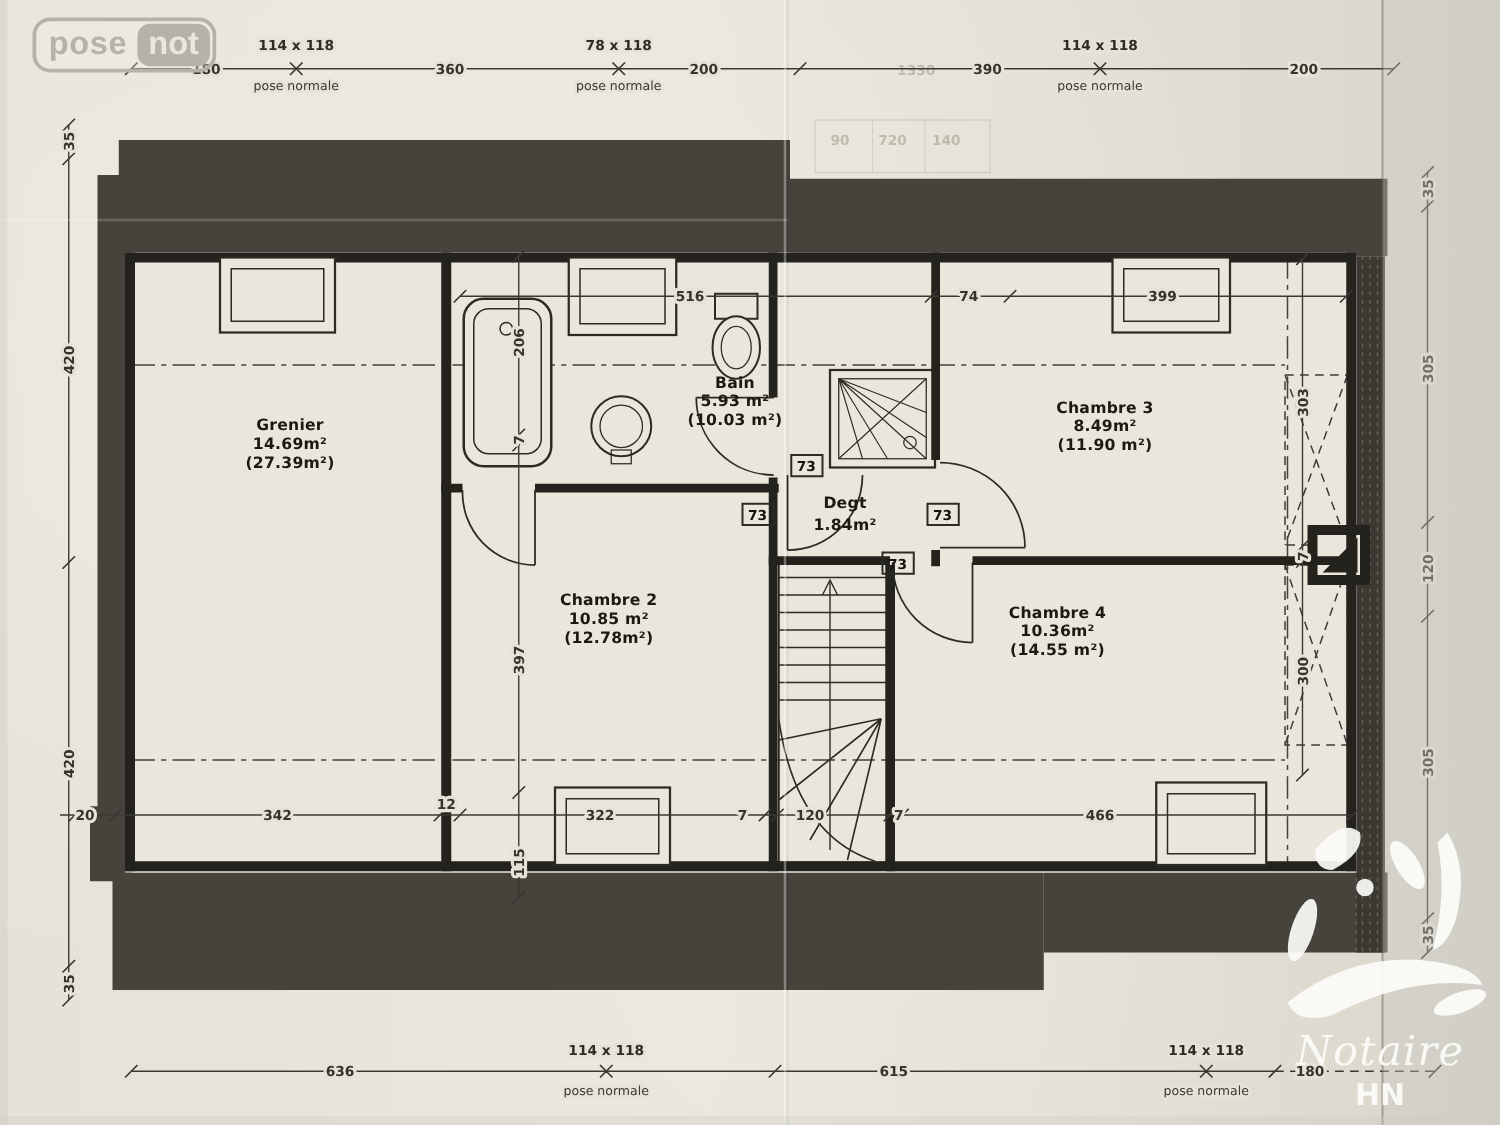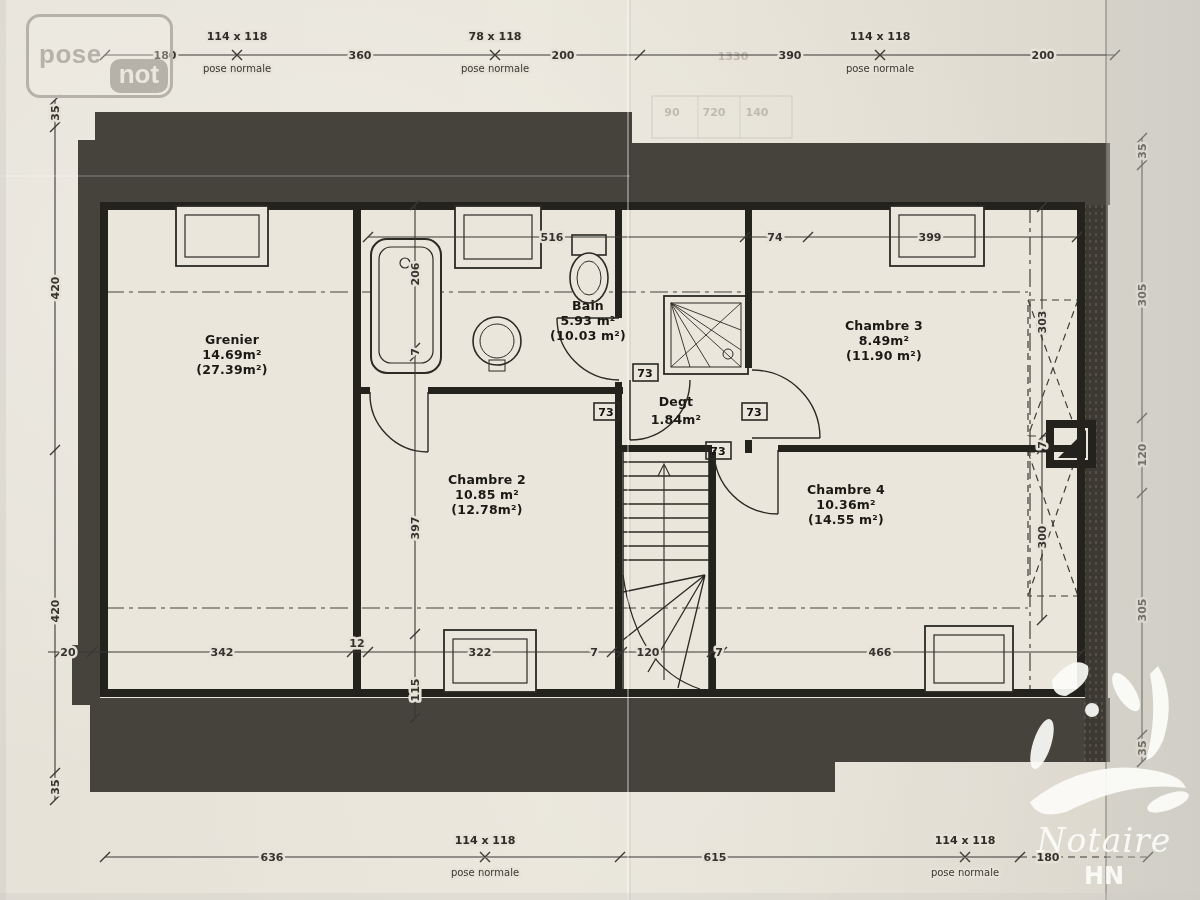--- a/index.html
+++ b/index.html
@@ -18,21 +18,21 @@
   .pose{font:400 10px "DejaVu Sans",sans-serif;fill:#3a3832;paint-order:stroke;stroke:#e6e2d8;stroke-width:4px;}
   .room{font:700 12.5px "DejaVu Sans",sans-serif;fill:#1a1914;letter-spacing:.2px;}
   .d73{font:700 11px "DejaVu Sans",sans-serif;fill:#14130f;}
   .ghost{font:600 11px "DejaVu Sans",sans-serif;fill:#857d6e;opacity:.4;}
   .lineart{stroke:#2b2a25;fill:none;}
   .logo{
     position:absolute;left:26px;top:14px;display:inline-flex;align-items:center;
     border:3px solid #b6b2aa;border-radius:14px;padding:2px;background:rgba(240,237,230,.35);
   }
   .logo .immo{font:700 26px "Liberation Sans",sans-serif;color:#b6b2aa;padding:0 8px 3px 8px;letter-spacing:.5px;}
-  .logo .not{font:700 26px "Liberation Sans",sans-serif;background:#b6b2aa;color:#ebe7dc;border-radius:10px;padding:0 9px 3px 9px;margin-top:40px;}
+  .logo .not{font:700 26px "Liberation Sans",sans-serif;background:#b6b2aa;color:#ebe7dc;border-radius:10px;padding:0 9px 3px 9px;}
   .wm{position:absolute;left:1008px;top:652px;width:192px;height:248px;pointer-events:none;overflow:visible;}
   .wm .shape{fill:#fcfcf9;opacity:.92;}
   .wm-name{font:italic 33px "DejaVu Serif",serif;fill:#fbfbf8;opacity:.95;letter-spacing:1px;}
   .wm-hn{font:800 24px "DejaVu Sans",sans-serif;fill:#fbfbf8;opacity:.95;}
 </style>
 </head>
 <body>
 
 <div class="page">
 

